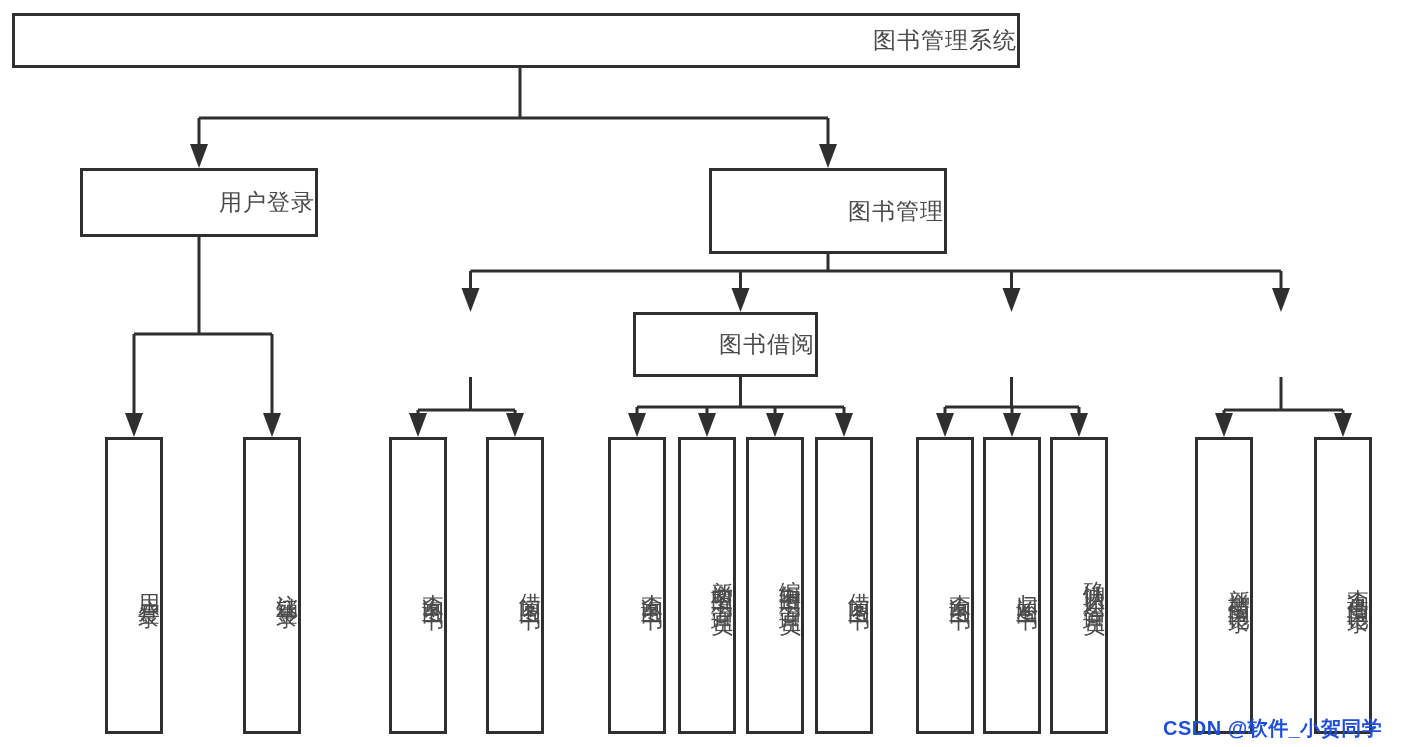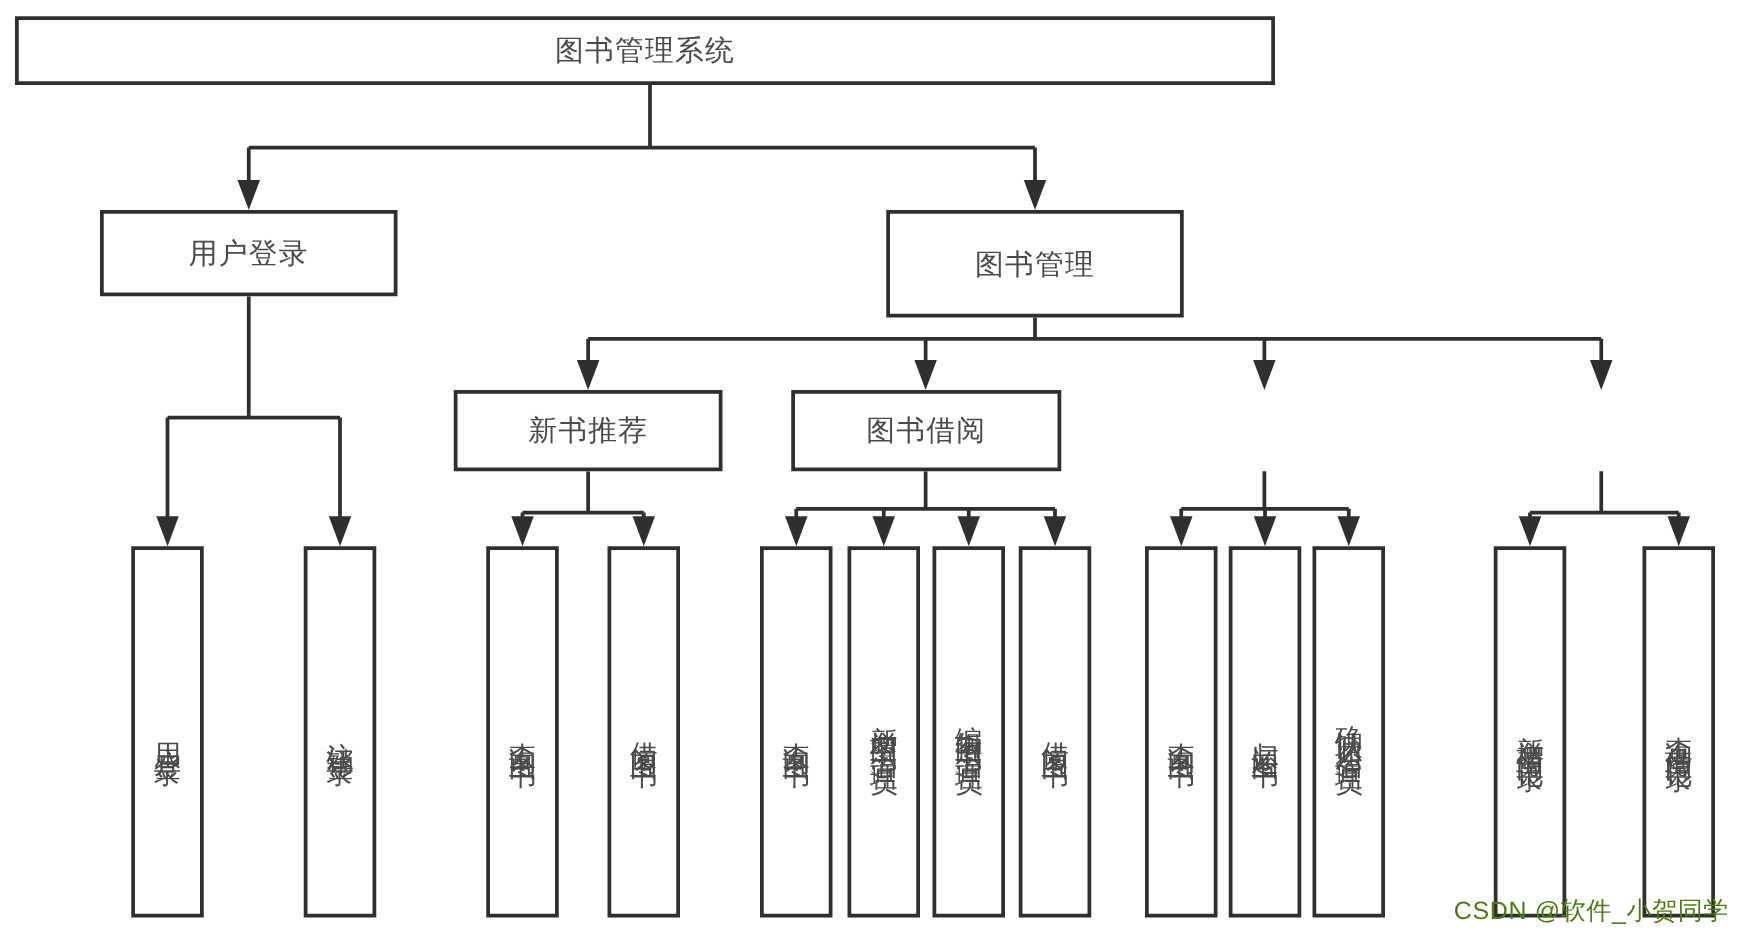--- a/index.html
+++ b/index.html
@@ -4,34 +4,34 @@
 <style>
   html,body{margin:0;padding:0;background:#ffffff;}
   .canvas{
     position:relative;width:1405px;height:747px;background:#ffffff;
     font-family:"Liberation Sans",sans-serif;overflow:hidden;
   }
   .wires{position:absolute;left:0;top:0;z-index:1;}
   .node{
     position:absolute;z-index:2;background:#ffffff;
     border:3px solid #2f2f2f;box-sizing:border-box;
-    display:flex;align-items:center;justify-content:center;
+    display:flex;align-items:center;justify-content:flex-end;
     color:#4a4a4a;
   }
   .node.h span{font-size:23px;letter-spacing:1px;white-space:nowrap;}
   .node.m{height:65px;}
   .node.v{width:58px;height:297px;}
   .vt{
     writing-mode:vertical-rl;text-orientation:mixed;
     font-size:22px;letter-spacing:5px;line-height:1;color:#4a4a4a;
     white-space:nowrap;
   }
   .watermark{
     position:absolute;left:1163px;top:715px;z-index:3;
-    font-size:20px;color:#4d7c0f;letter-spacing:0.5px;white-space:nowrap;
+    font-size:20px;color:#1d4ed8;letter-spacing:0.5px;white-space:nowrap;font-weight:bold;
   }
 </style>
 </head>
 <body>
 
 <div class="canvas">
 
   <svg class="wires" width="1405" height="747" viewBox="0 0 1405 747" aria-hidden="true">
     <g stroke="#2f2f2f" stroke-width="3" fill="none">
       <path d="M520 68 V118 M199 118 H828 M199 118 V150 M828 118 V150"></path>
@@ -69,24 +69,21 @@
     <span>图书管理系统</span>
   </div>
 
   <div class="node h" style="left:80px;top:168px;width:238px;height:69px">
     <span>用户登录</span>
   </div>
   <div class="node h" style="left:709px;top:168px;width:238px;height:86px">
     <span>图书管理</span>
   </div>
 
-  <div class="node h m" style="left:363px;top:312px;width:215px">
-    <span>新书推荐</span>
-  </div>
-  <div class="node h m" style="left:633px;top:312px;width:216px">
+  <div class="node h m" style="left:633px;top:312px;width:185px">
     <span>图书借阅</span>
   </div>
 
   <div class="node v" style="left:105px;top:437px">
     <span class="vt">用户登录</span>
   </div>
   <div class="node v" style="left:243px;top:437px">
     <span class="vt">注销登录</span>
   </div>
 

